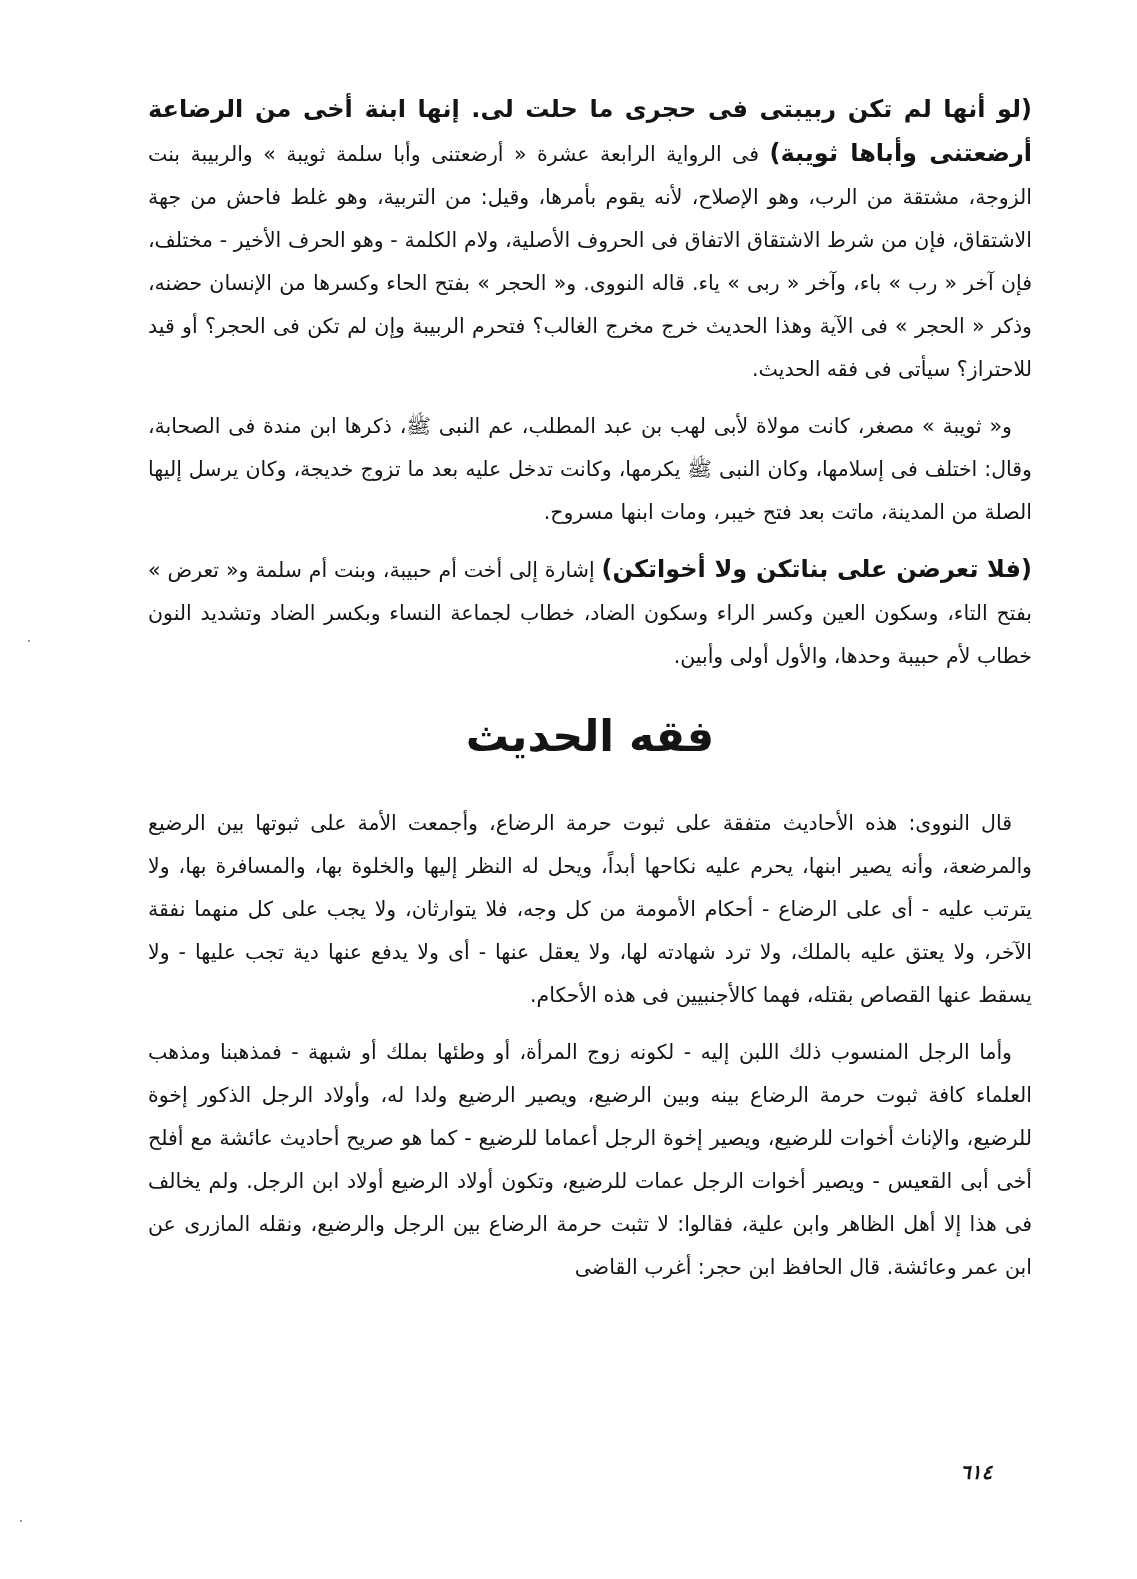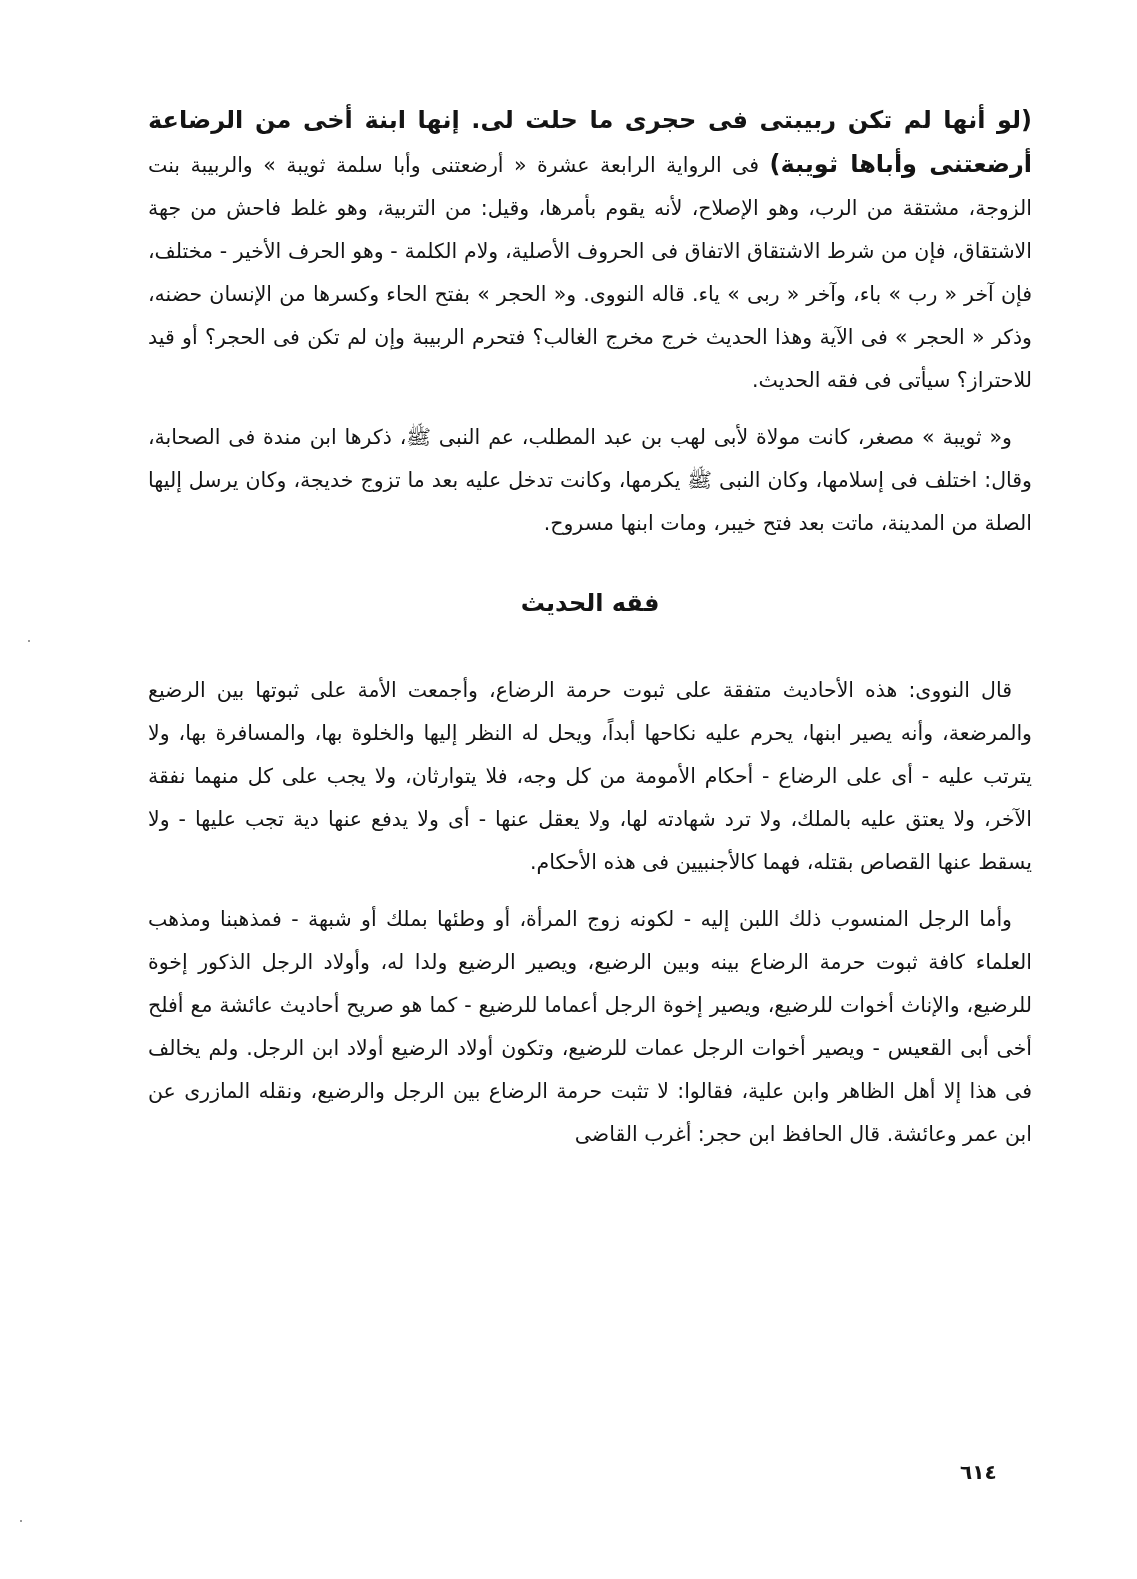--- a/index.html
+++ b/index.html
@@ -20,44 +20,45 @@
       left: 148px;
       top: 88px;
       width: 884px;
       direction: rtl;
     }
     .para {
       font-size: 20.5px;
       line-height: 43px;
       text-align: justify;
       text-align-last: right;
-      margin: 11px 0 14px 0;
+      margin: 0 0 14px 0;
     }
     .para.indent {
       text-indent: 20px;
     }
     .bold-lead {
       font-weight: bold;
       font-size: 24px;
     }
     .section-title {
       font-family: "DejaVu Sans", sans-serif;
       font-weight: bold;
-      font-size: 24px;
+      font-size: 43px;
       text-align: center;
       margin: 38px 0 46px 0;
       line-height: 40px;
     }
     .page-number {
       position: absolute;
       left: 960px;
       top: 1460px;
       font-size: 20px;
       font-weight: bold;
       direction: rtl;
+      font-style: italic;
     }
     .speck {
       position: absolute;
       width: 2px;
       height: 2px;
       background: #777;
       border-radius: 50%;
     }
   </style>
 </head>
@@ -67,20 +68,23 @@
 
   <p class="para">
     <span class="bold-lead">(لو أنها لم تكن ربيبتى فى حجرى ما حلت لى. إنها ابنة أخى من الرضاعة أرضعتنى وأباها ثويبة)</span><span> فى الرواية الرابعة عشرة « أرضعتنى وأبا سلمة ثويبة » والربيبة بنت الزوجة، مشتقة من الرب، وهو الإصلاح، لأنه يقوم بأمرها، وقيل: من التربية، وهو غلط فاحش من جهة الاشتقاق، فإن من شرط الاشتقاق الاتفاق فى الحروف الأصلية، ولام الكلمة - وهو الحرف الأخير - مختلف، فإن آخر « رب » باء، وآخر « ربى » ياء. قاله النووى. و« الحجر » بفتح الحاء وكسرها من الإنسان حضنه، وذكر « الحجر » فى الآية وهذا الحديث خرج مخرج الغالب؟ فتحرم الربيبة وإن لم تكن فى الحجر؟ أو قيد للاحتراز؟ سيأتى فى فقه الحديث.</span>
   </p>
 
   <p class="para indent">
     <span>و« ثويبة » مصغر، كانت مولاة لأبى لهب بن عبد المطلب، عم النبى ﷺ، ذكرها ابن مندة فى الصحابة، وقال: اختلف فى إسلامها، وكان النبى ﷺ يكرمها، وكانت تدخل عليه بعد ما تزوج خديجة، وكان يرسل إليها الصلة من المدينة، ماتت بعد فتح خيبر، ومات ابنها مسروح.</span>
   </p>
 
 
+  <p class="para">
+    <span class="bold-lead">(فلا تعرضن على بناتكن ولا أخواتكن)</span><span> إشارة إلى أخت أم حبيبة، وبنت أم سلمة و« تعرض » بفتح التاء، وسكون العين وكسر الراء وسكون الضاد، خطاب لجماعة النساء وبكسر الضاد وتشديد النون خطاب لأم حبيبة وحدها، والأول أولى وأبين.</span>
+  </p>
 
   <h2 class="section-title">فقه الحديث</h2>
 
   <p class="para indent">
     <span>قال النووى: هذه الأحاديث متفقة على ثبوت حرمة الرضاع، وأجمعت الأمة على ثبوتها بين الرضيع والمرضعة، وأنه يصير ابنها، يحرم عليه نكاحها أبداً، ويحل له النظر إليها والخلوة بها، والمسافرة بها، ولا يترتب عليه - أى على الرضاع - أحكام الأمومة من كل وجه، فلا يتوارثان، ولا يجب على كل منهما نفقة الآخر، ولا يعتق عليه بالملك، ولا ترد شهادته لها، ولا يعقل عنها - أى ولا يدفع عنها دية تجب عليها - ولا يسقط عنها القصاص بقتله، فهما كالأجنبيين فى هذه الأحكام.</span>
   </p>
 
 
   <p class="para indent">
     <span>وأما الرجل المنسوب ذلك اللبن إليه - لكونه زوج المرأة، أو وطئها بملك أو شبهة - فمذهبنا ومذهب العلماء كافة ثبوت حرمة الرضاع بينه وبين الرضيع، ويصير الرضيع ولدا له، وأولاد الرجل الذكور إخوة للرضيع، والإناث أخوات للرضيع، ويصير إخوة الرجل أعماما للرضيع - كما هو صريح أحاديث عائشة مع أفلح أخى أبى القعيس - ويصير أخوات الرجل عمات للرضيع، وتكون أولاد الرضيع أولاد ابن الرجل. ولم يخالف فى هذا إلا أهل الظاهر وابن علية، فقالوا: لا تثبت حرمة الرضاع بين الرجل والرضيع، ونقله المازرى عن ابن عمر وعائشة. قال الحافظ ابن حجر: أغرب القاضى</span>

